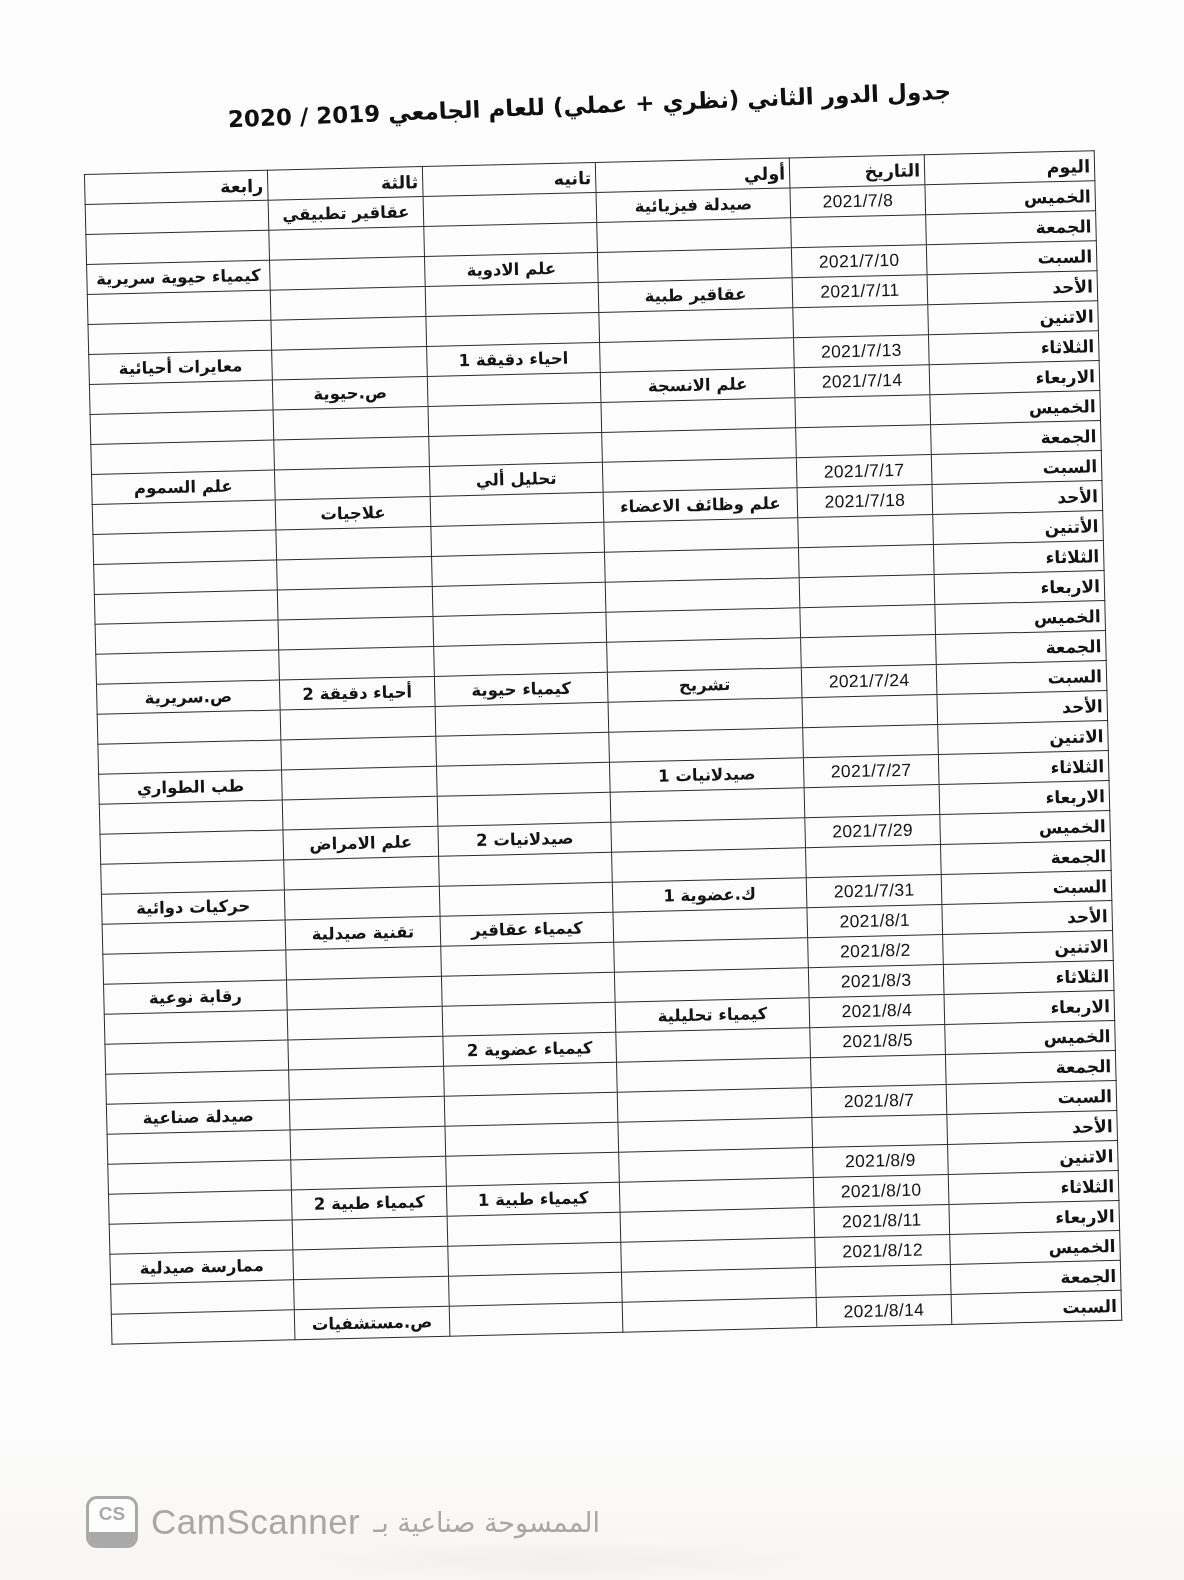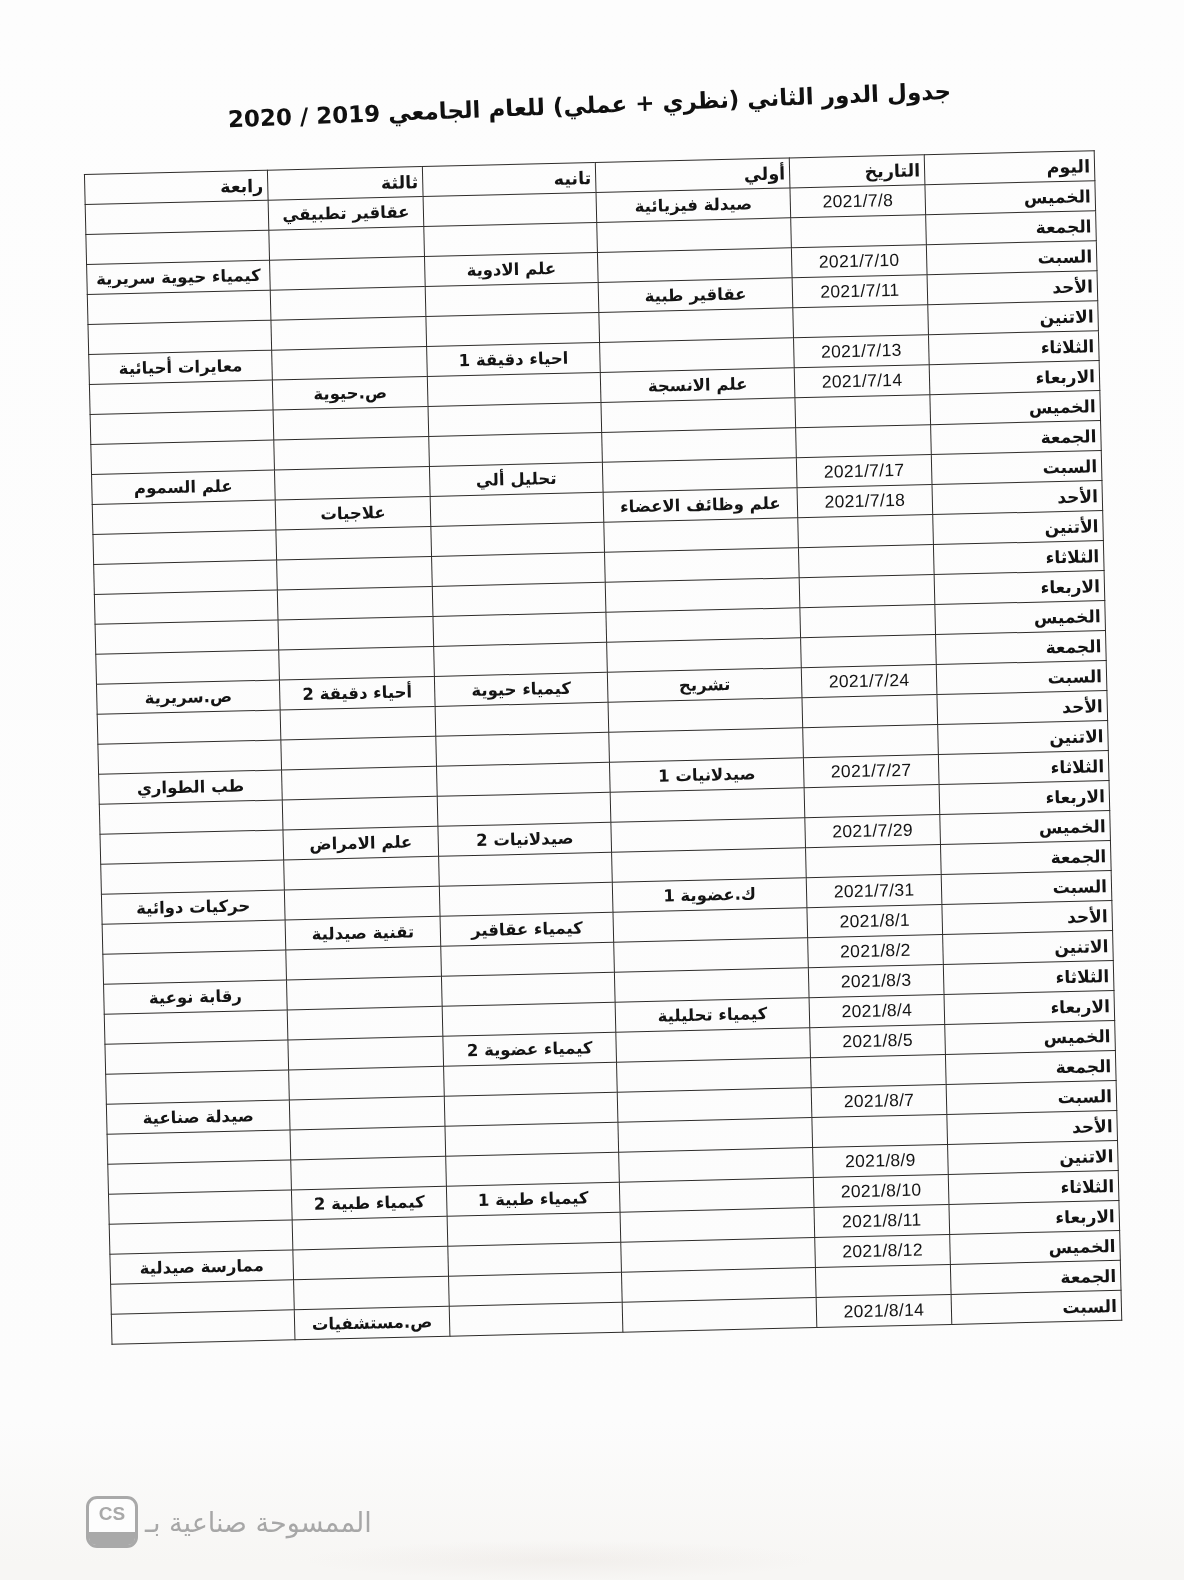--- a/index.html
+++ b/index.html
@@ -54,21 +54,21 @@
     font-family:"Liberation Sans",sans-serif;
     font-size:17.5px;font-weight:normal;color:#1a1a1a;
     letter-spacing:0.3px;
   }
   td.stage1-cell,td.stage2-cell,td.stage3-cell,td.stage4-cell{
     text-align:center;
     font-size:16.5px;font-weight:bold;
   }
   .footer{
     position:absolute;left:54px;bottom:32px;
-    display:flex;align-items:center;gap:7px;padding-left:32px;
+    display:flex;align-items:center;gap:13px;padding-left:32px;
   }
   .cs-logo{
     width:52px;height:52px;position:relative;
     border:3px solid #a9a9a9;border-radius:11px;
     box-sizing:border-box;background:#fdfdfd;
   }
   .cs-logo .cs-text{
     position:absolute;top:4px;left:0;right:0;
     text-align:center;
     font-family:"Liberation Sans",sans-serif;
@@ -423,17 +423,18 @@
           </tr>
         </tbody>
     </table>
   </div>
 
   <div class="footer">
     <div class="cs-logo">
       <div class="cs-text">CS</div>
       <div class="cs-bar"></div>
     </div>
+    <div class="brand-text">CamScanner</div>
     <div class="scanned-text" dir="rtl">الممسوحة صناعية بـ</div>
   </div>
 
   <div class="smudge"></div>
 </div>
 
 </body></html>

